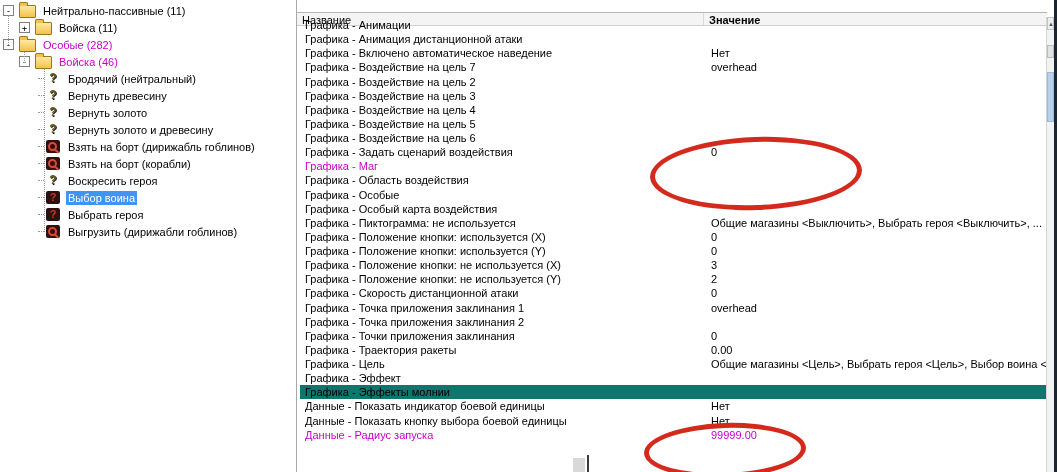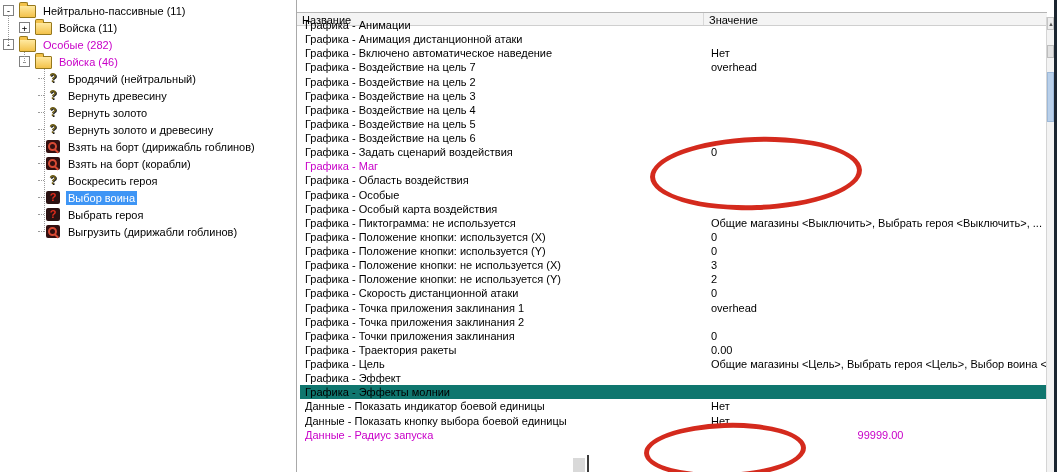--- a/index.html
+++ b/index.html
@@ -33,21 +33,21 @@
   .tree-label{padding:1px 2px;}
   .tree-label.selected{background:#3e95f5;color:#fff;}
   .leaf-stub{width:6px;border-top:1px dotted #9a9a9a;flex:none;margin-right:2px;}
   .dotline{position:absolute;width:0;border-left:1px dotted #9a9a9a;}
   
   .grid-panel{position:absolute;left:296px;top:0;width:750px;height:472px;border-left:1px solid #a9a9a9;}
   .grid-header{position:absolute;left:0;top:12px;width:750px;height:14px;display:flex;
     background:#f4f4f4;border-top:1px solid #b5b5b5;border-bottom:1px solid #cfcfcf;box-sizing:border-box;}
   .hdr-cell{line-height:15px;padding-left:5px;box-sizing:border-box;}
   .hdr-name{width:407px;border-right:1px solid #d8d8d8;}
-  .hdr-value{flex:1;}
+  .hdr-value{flex:1;font-weight:bold;}
   .grid-rows{position:absolute;left:3px;top:18px;width:750px;}
   .grid-row{height:14.13px;display:flex;align-items:center;overflow:hidden;}
   .grid-row.shaded{background:#0f766e;}
   .cell-name{width:402px;padding-left:5px;white-space:nowrap;overflow:hidden;flex:none;}
   .cell-value{flex:1;padding-left:4px;white-space:nowrap;overflow:hidden;}
   
   .vscroll{position:absolute;left:1046px;top:17px;width:8px;height:455px;background:#f3f3f3;border-left:1px solid #d5d5d5;}
   .vscroll-up{position:absolute;left:0;top:0;width:7px;height:13px;background:#eee;border:1px solid #c4c4c4;
     font-size:6px;line-height:12px;text-align:center;color:#555;box-sizing:border-box;}
   .vscroll-box{position:absolute;left:0;top:28px;width:7px;height:13px;background:#e2e2e2;border:1px solid #bdbdbd;box-sizing:border-box;}
@@ -258,21 +258,21 @@
       <div class="grid-row">
         <div class="cell-name">Данные - Показать индикатор боевой единицы</div>
         <div class="cell-value">Нет</div>
       </div>
       <div class="grid-row">
         <div class="cell-name">Данные - Показать кнопку выбора боевой единицы</div>
         <div class="cell-value">Нет</div>
       </div>
       <div class="grid-row">
         <div class="cell-name" style="color: rgb(200, 0, 200);">Данные - Радиус запуска</div>
-        <div class="cell-value" style="color: rgb(200, 0, 200); text-align: center;">99999.00</div>
+        <div class="cell-value" style="color: rgb(200, 0, 200);">99999.00</div>
       </div>
     </div>
 </div>
 
 <div class="vscroll">
   <div class="vscroll-up">▲</div>
   <div class="vscroll-box"></div>
   <div class="vscroll-thumb"></div>
 </div>
 <div class="dark-edge"></div>

